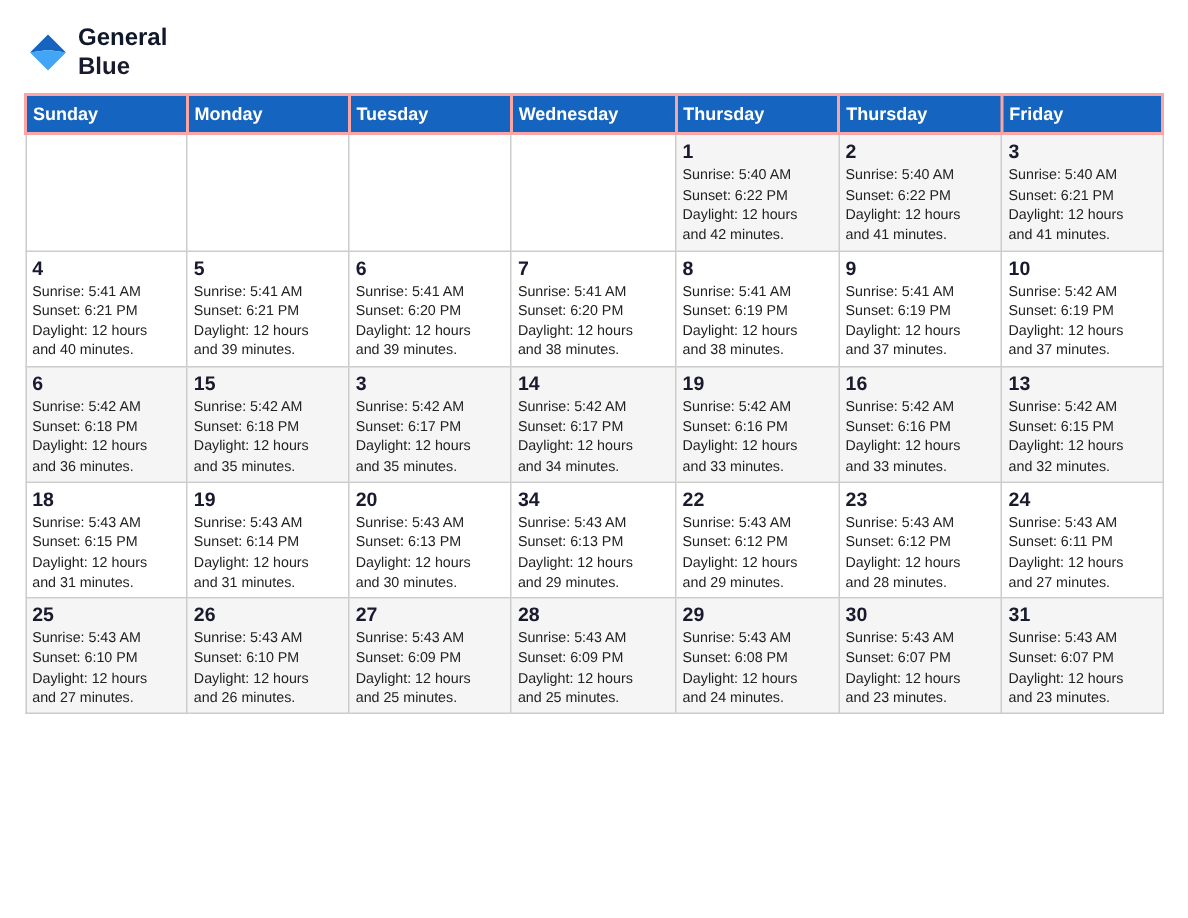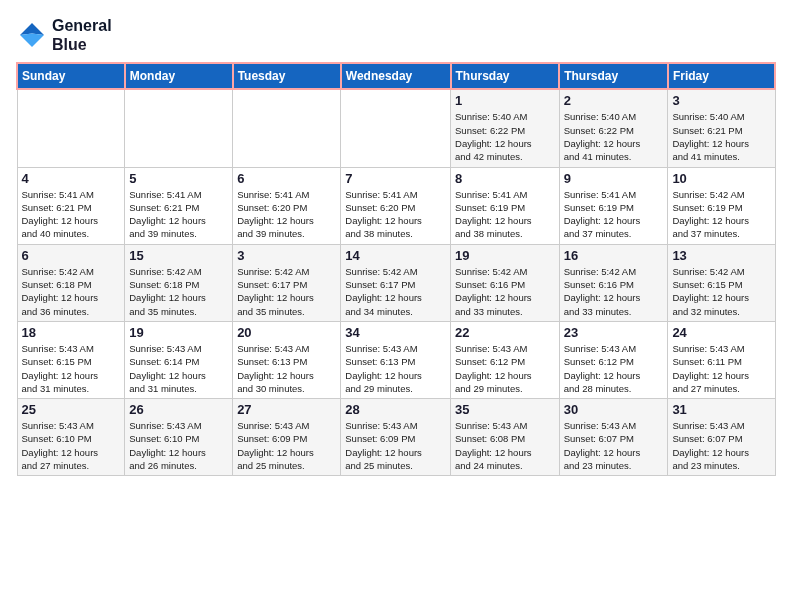--- a/index.html
+++ b/index.html
@@ -328,21 +328,21 @@
 and 25 minutes.</div>
         </td>
         <td>
           <span class="day-number">28</span>
           <div class="day-info" style="white-space: pre-line;">Sunrise: 5:43 AM
 Sunset: 6:09 PM
 Daylight: 12 hours
 and 25 minutes.</div>
         </td>
         <td>
-          <span class="day-number">35</span>
+          <span class="day-number">29</span>
           <div class="day-info" style="white-space: pre-line;">Sunrise: 5:43 AM
 Sunset: 6:08 PM
 Daylight: 12 hours
 and 24 minutes.</div>
         </td>
         <td>
           <span class="day-number">30</span>
           <div class="day-info" style="white-space: pre-line;">Sunrise: 5:43 AM
 Sunset: 6:07 PM
 Daylight: 12 hours

